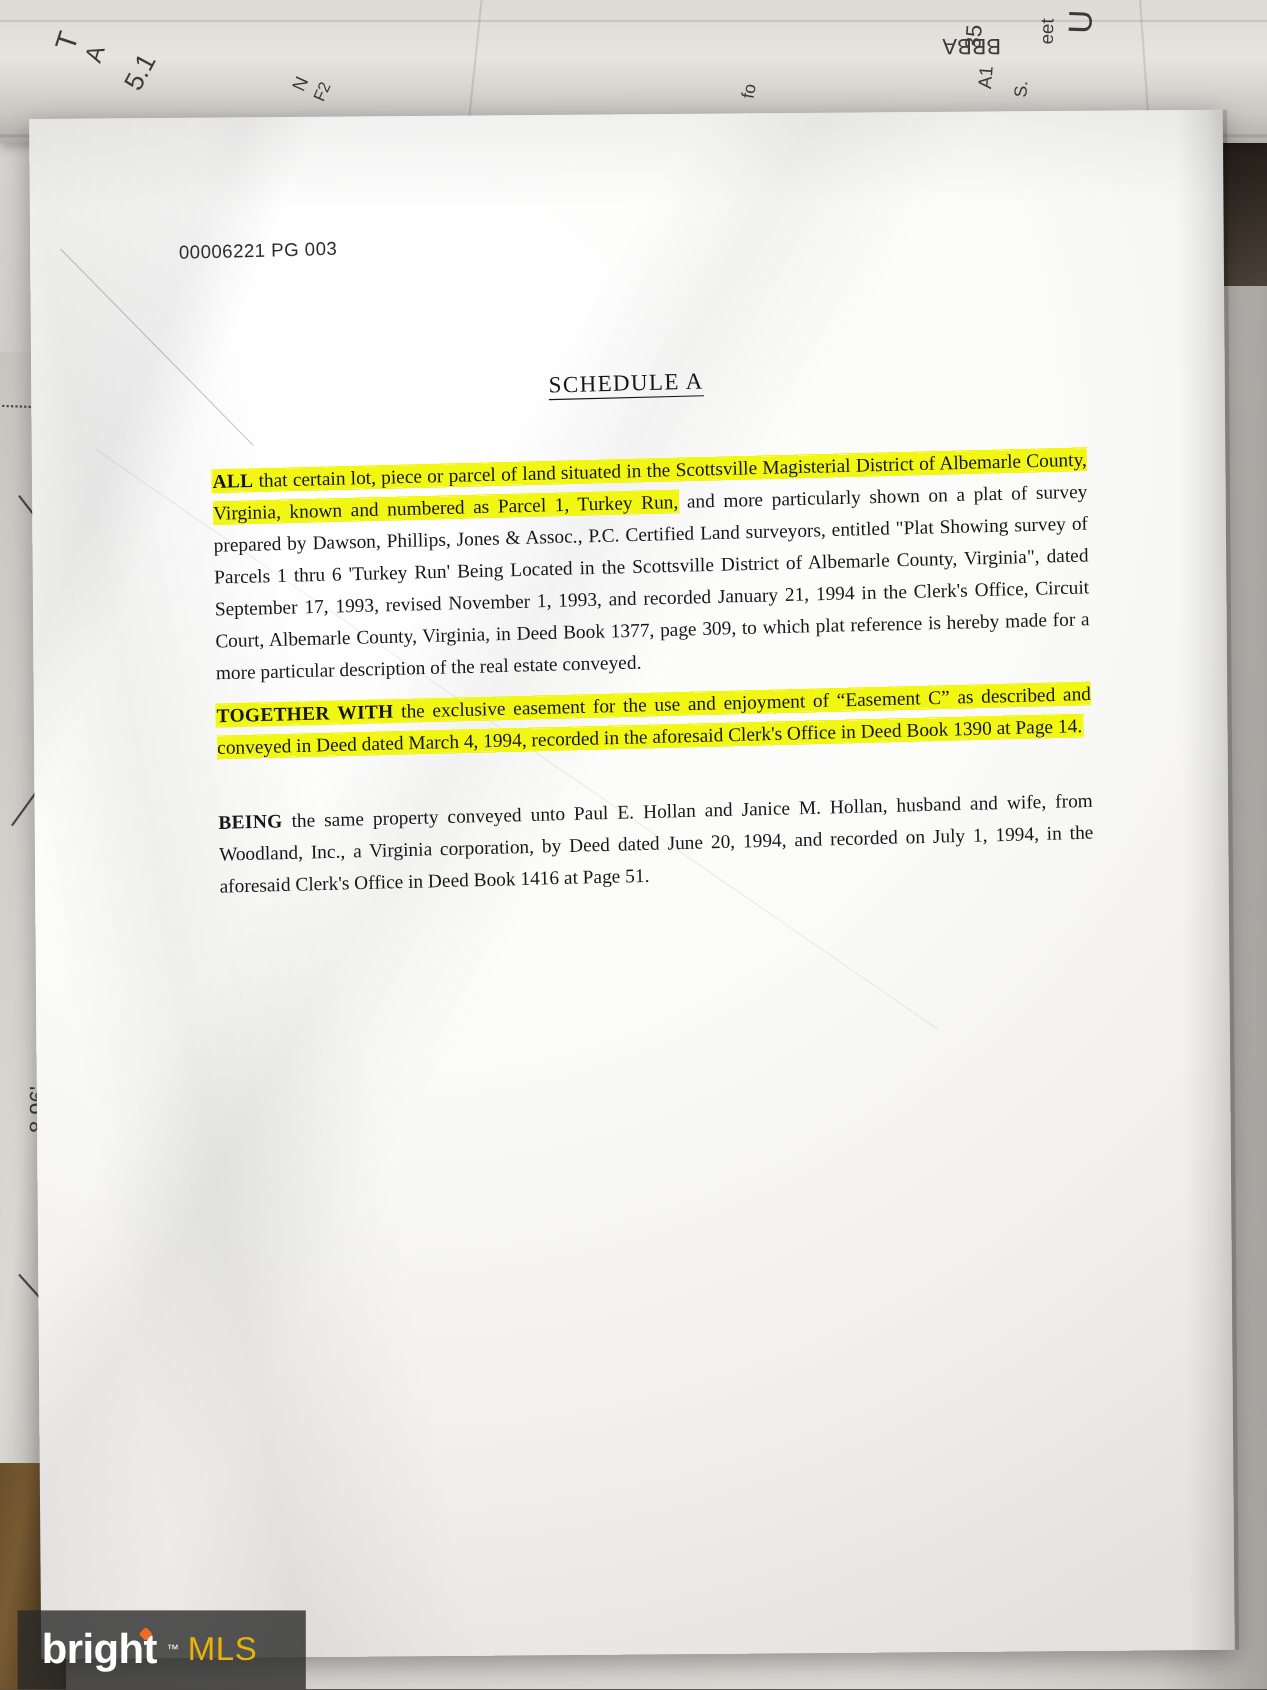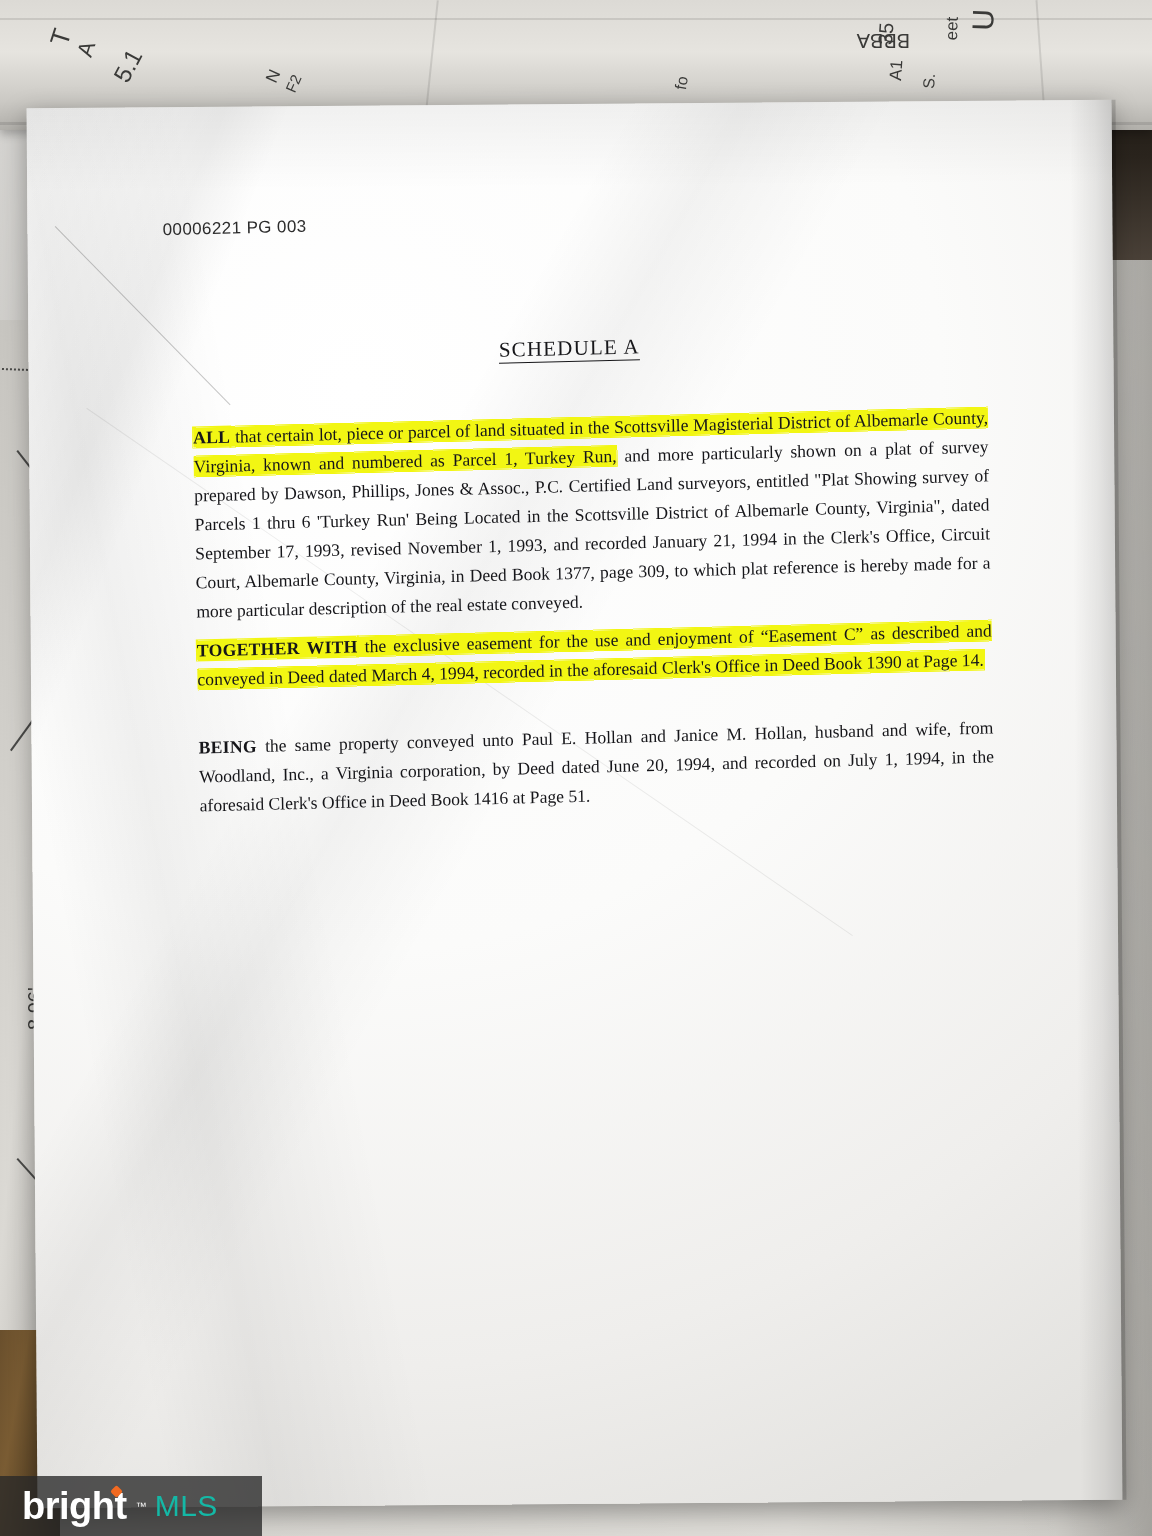--- a/index.html
+++ b/index.html
@@ -221,24 +221,24 @@
     position: absolute;
     font-family: "Liberation Sans", sans-serif;
     color: #3a3a38;
     white-space: nowrap;
     transform-origin: 0 0;
   }
 
   
   #watermark {
     position: absolute;
-    left: 0;
+    left: 16px;
     bottom: 0;
     width: 262px;
-    height: 60px;
+    height: 72px;
     background: rgba(40,40,40,0.78);
     display: flex;
     align-items: center;
     gap: 8px;
     padding-left: 22px;
     box-sizing: border-box;
   }
   #watermark .wm-bright {
     color: #ffffff;
     font-family: "Liberation Sans", sans-serif;
@@ -258,21 +258,21 @@
     border-radius: 2px;
   }
   #watermark .wm-tm {
     color: #ffffff;
     font-family: "Liberation Sans", sans-serif;
     font-size: 11px;
     vertical-align: super;
     margin-left: 1px;
   }
   #watermark .wm-mls {
-    color: #14b8a6;
+    color: #eab308;
     font-family: "Liberation Sans", sans-serif;
     font-size: 30px;
     font-weight: 400;
     letter-spacing: 0.5px;
   }
 </style>
 </head>
 <body>
 
 <div id="photo">

